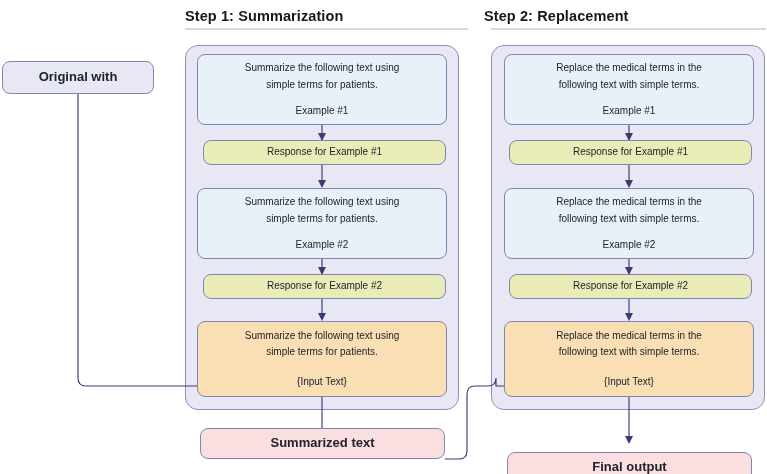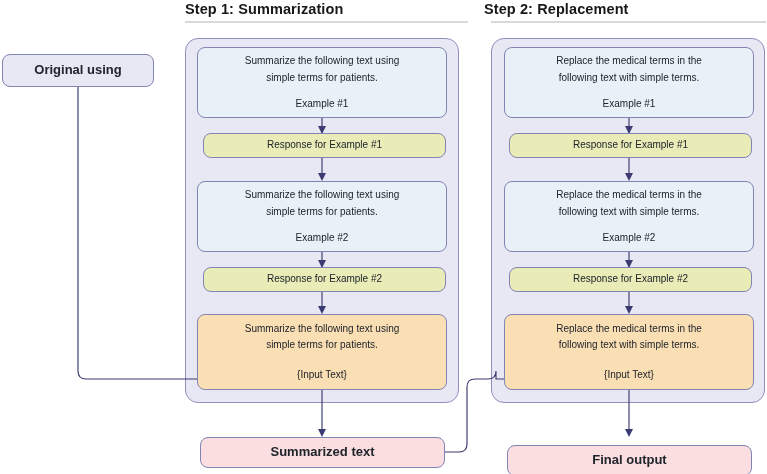--- a/index.html
+++ b/index.html
@@ -13,20 +13,21 @@
     position: relative;
     font-family: "Liberation Sans", sans-serif;
     color: #1c1c1c;
     overflow: hidden;
   }
   #canvas {
     position: absolute;
     inset: 0;
     width: 767px;
     height: 387px;
+    margin-top: 7px;
   }
   .svg-layer {
     position: absolute;
     left: 0;
     top: 0;
     width: 767px;
     height: 474px;
     pointer-events: none;
   }
 
@@ -89,21 +90,21 @@
 
   
   #original-text { left: 2px; top: 54px; width: 152px; height: 33px; }
 
   
   #s1-prompt1   { left: 197px; top: 47px;  width: 250px; height: 71px; }
   #s1-resp1     { left: 203px; top: 133px; width: 243px; height: 25px; }
   #s1-prompt2   { left: 197px; top: 181px; width: 250px; height: 71px; }
   #s1-resp2     { left: 203px; top: 267px; width: 243px; height: 25px; }
   #s1-input     { left: 197px; top: 314px; width: 250px; height: 76px; }
-  #s1-output    { left: 200px; top: 437px; width: 245px; height: 31px; }
+  #s1-output    { left: 200px; top: 421px; width: 245px; height: 31px; }
 
   
   #s2-prompt1   { left: 504px; top: 47px;  width: 250px; height: 71px; }
   #s2-resp1     { left: 509px; top: 133px; width: 243px; height: 25px; }
   #s2-prompt2   { left: 504px; top: 181px; width: 250px; height: 71px; }
   #s2-resp2     { left: 509px; top: 267px; width: 243px; height: 25px; }
   #s2-input     { left: 504px; top: 314px; width: 250px; height: 76px; }
   #s2-output    { left: 507px; top: 445px; width: 245px; height: 31px; }
 
   .edge-path {
@@ -157,21 +158,21 @@
     <polygon class="arrow-head" points="629,181 625,173 633,173"></polygon>
     <polygon class="arrow-head" points="629,268 625,260 633,260"></polygon>
     <polygon class="arrow-head" points="629,314 625,306 633,306"></polygon>
     <polygon class="arrow-head" points="629,437 625,429 633,429"></polygon>
 
     <polygon class="arrow-head" points="250,379 242,375 242,383"></polygon>
     <polygon class="arrow-head" points="557,379 549,375 549,383"></polygon>
   </svg>
 
   <div class="node source" id="original-text">
-    <span class="line">Original using</span>
+    <span class="line">Original with</span>
   </div>
 
   <div class="node prompt" id="s1-prompt1">
     <span class="line">Summarize the following text using</span>
     <span class="line">simple terms for patients.</span>
     <span class="gap"></span>
     <span class="line">Example #1</span>
   </div>
 
   <div class="node response" id="s1-resp1">

